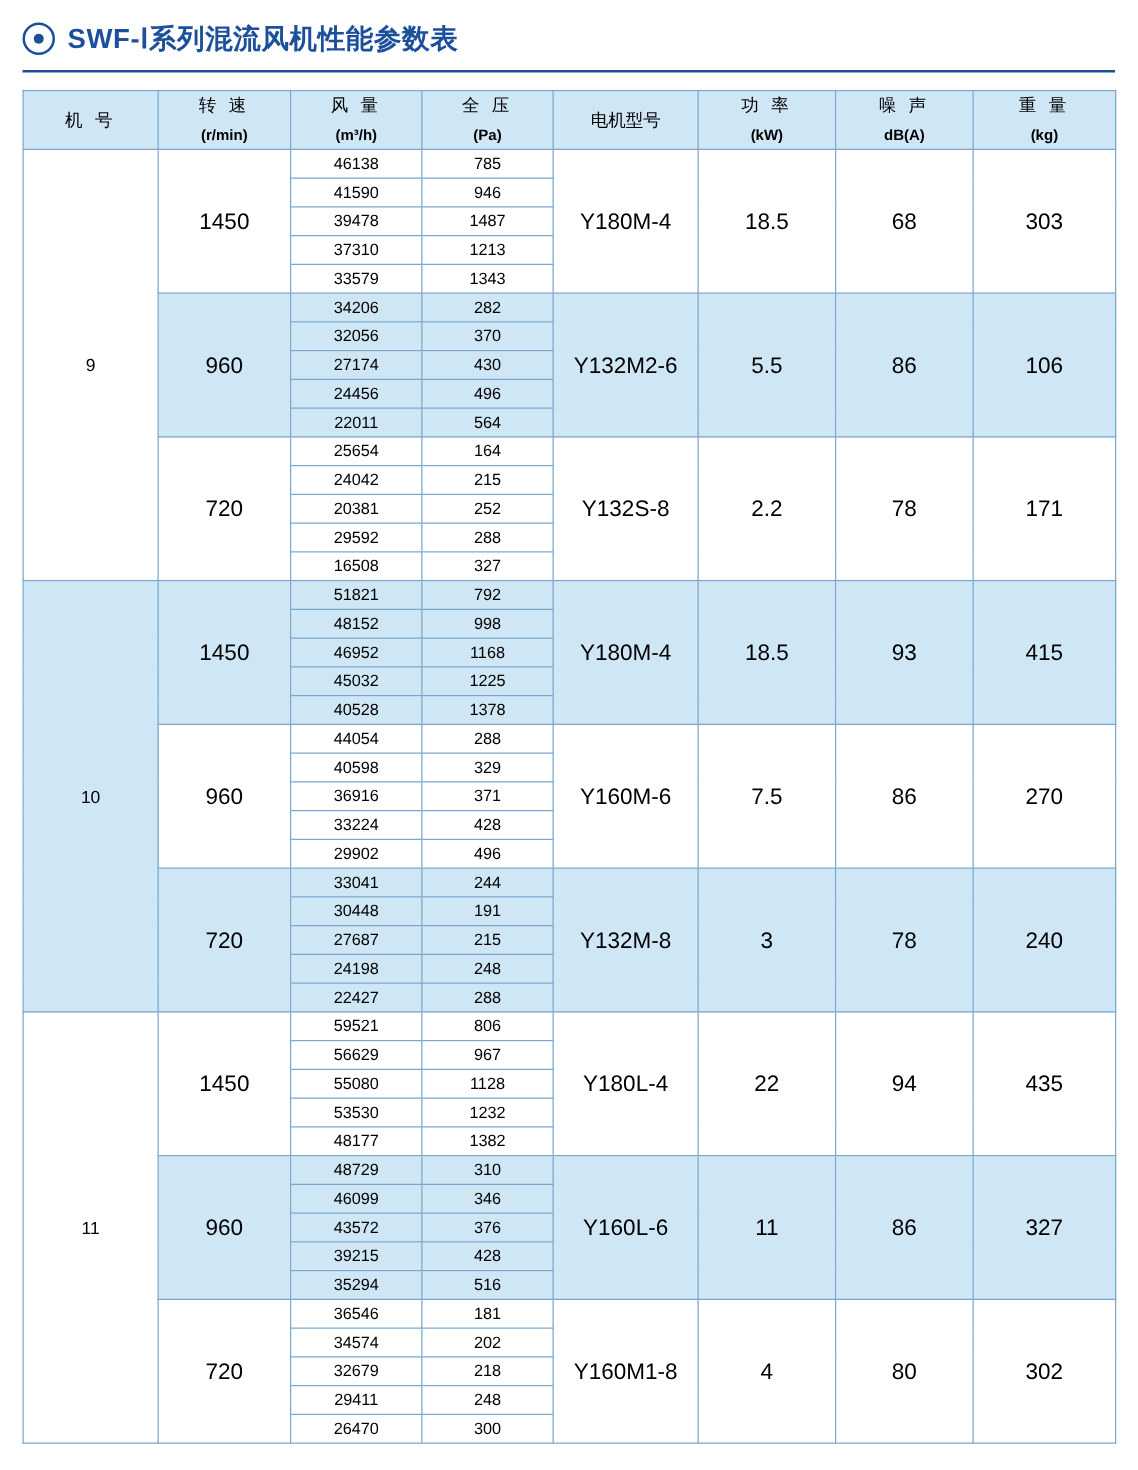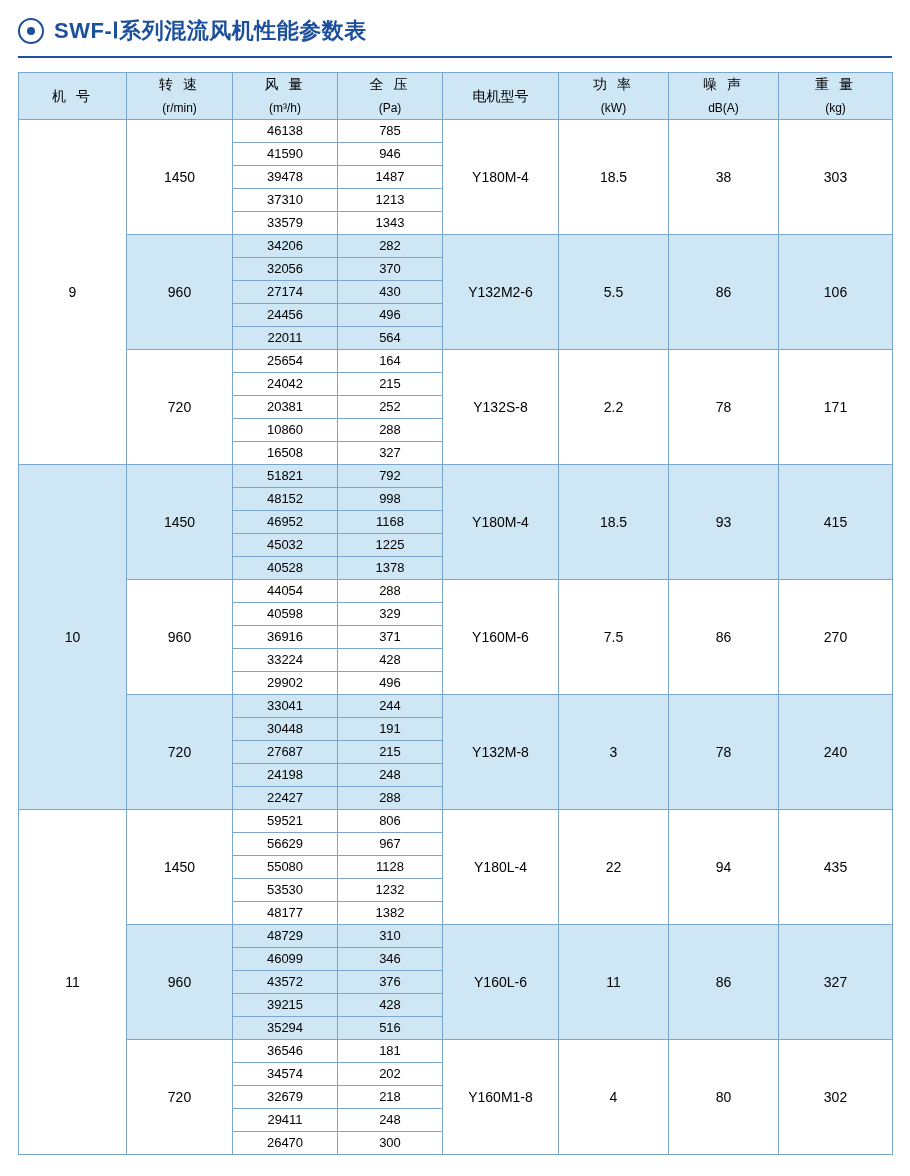--- a/index.html
+++ b/index.html
@@ -82,32 +82,32 @@
     background: #cfe6f5;
     height: 56px;
     line-height: 1.35;
     font-size: 14px;
     font-weight: bold;
     color: #000;
   }
   thead th .unit {
     display: block;
     font-size: 12px;
-    font-weight: normal;
+    font-weight: bold;
     margin-top: 2px;
   }
   thead th .hdr {
     letter-spacing: 3px;
   }
   td.model-no {
     font-size: 14px;
     font-weight: bold;
   }
   td.rpm, td.motor, td.power, td.noise, td.weight {
-    font-size: 14px;
+    font-size: 18px;
   }
   td.flow, td.press {
     font-size: 13px;
   }
   tr.shaded td {
     background: #cfe6f5;
   }
   
   col.c-no { width: 108px; }
   col.c-rpm { width: 106px; }
@@ -176,21 +176,21 @@
         </tr>
       </thead>
       <tbody id="perf-body">
           <tr>
             <td class="model-no" rowspan="15">9</td>
             <td class="rpm" rowspan="5">1450</td>
             <td class="flow">46138</td>
             <td class="press">785</td>
             <td class="motor" rowspan="5">Y180M-4</td>
             <td class="power" rowspan="5">18.5</td>
-            <td class="noise" rowspan="5">38</td>
+            <td class="noise" rowspan="5">68</td>
             <td class="weight" rowspan="5">303</td>
           </tr>
           <tr>
             <td class="flow">41590</td>
             <td class="press">946</td>
           </tr>
           <tr>
             <td class="flow">39478</td>
             <td class="press">1487</td>
           </tr>
@@ -238,21 +238,21 @@
           </tr>
           <tr>
             <td class="flow">24042</td>
             <td class="press">215</td>
           </tr>
           <tr>
             <td class="flow">20381</td>
             <td class="press">252</td>
           </tr>
           <tr>
-            <td class="flow">10860</td>
+            <td class="flow">29592</td>
             <td class="press">288</td>
           </tr>
           <tr>
             <td class="flow">16508</td>
             <td class="press">327</td>
           </tr>
           <tr class="shaded">
             <td class="model-no" rowspan="15">10</td>
             <td class="rpm" rowspan="5">1450</td>
             <td class="flow">51821</td>

